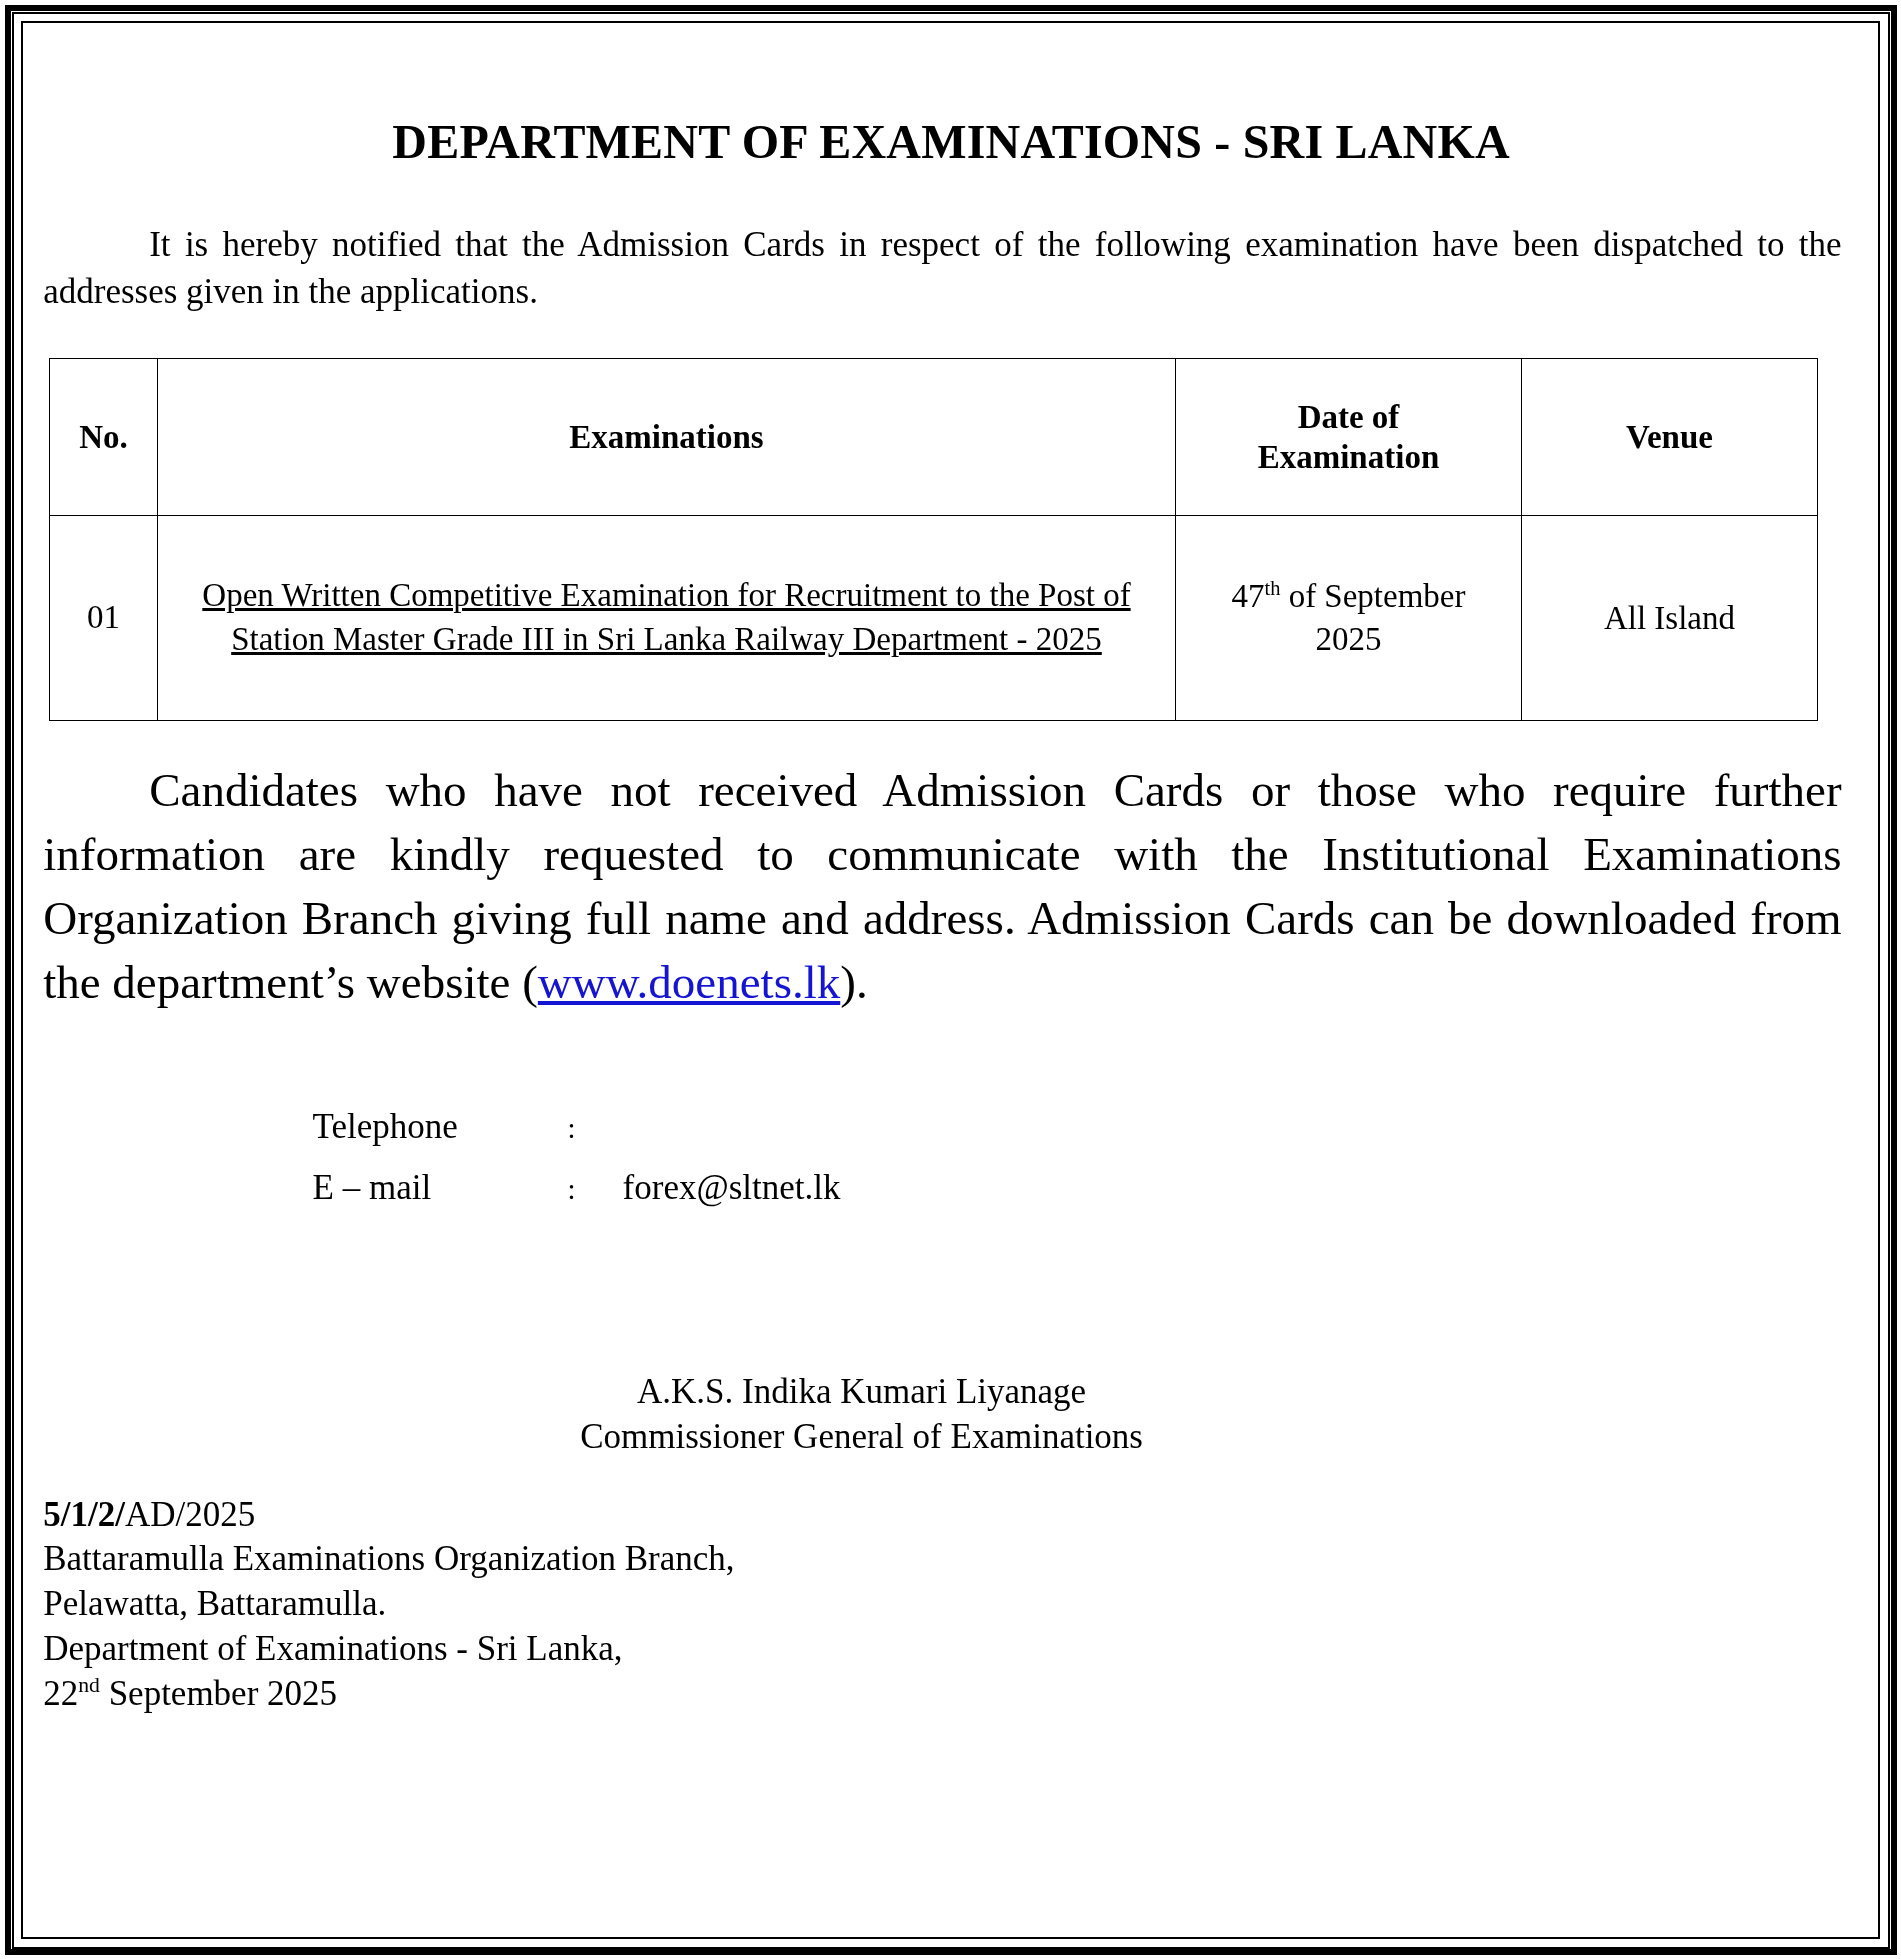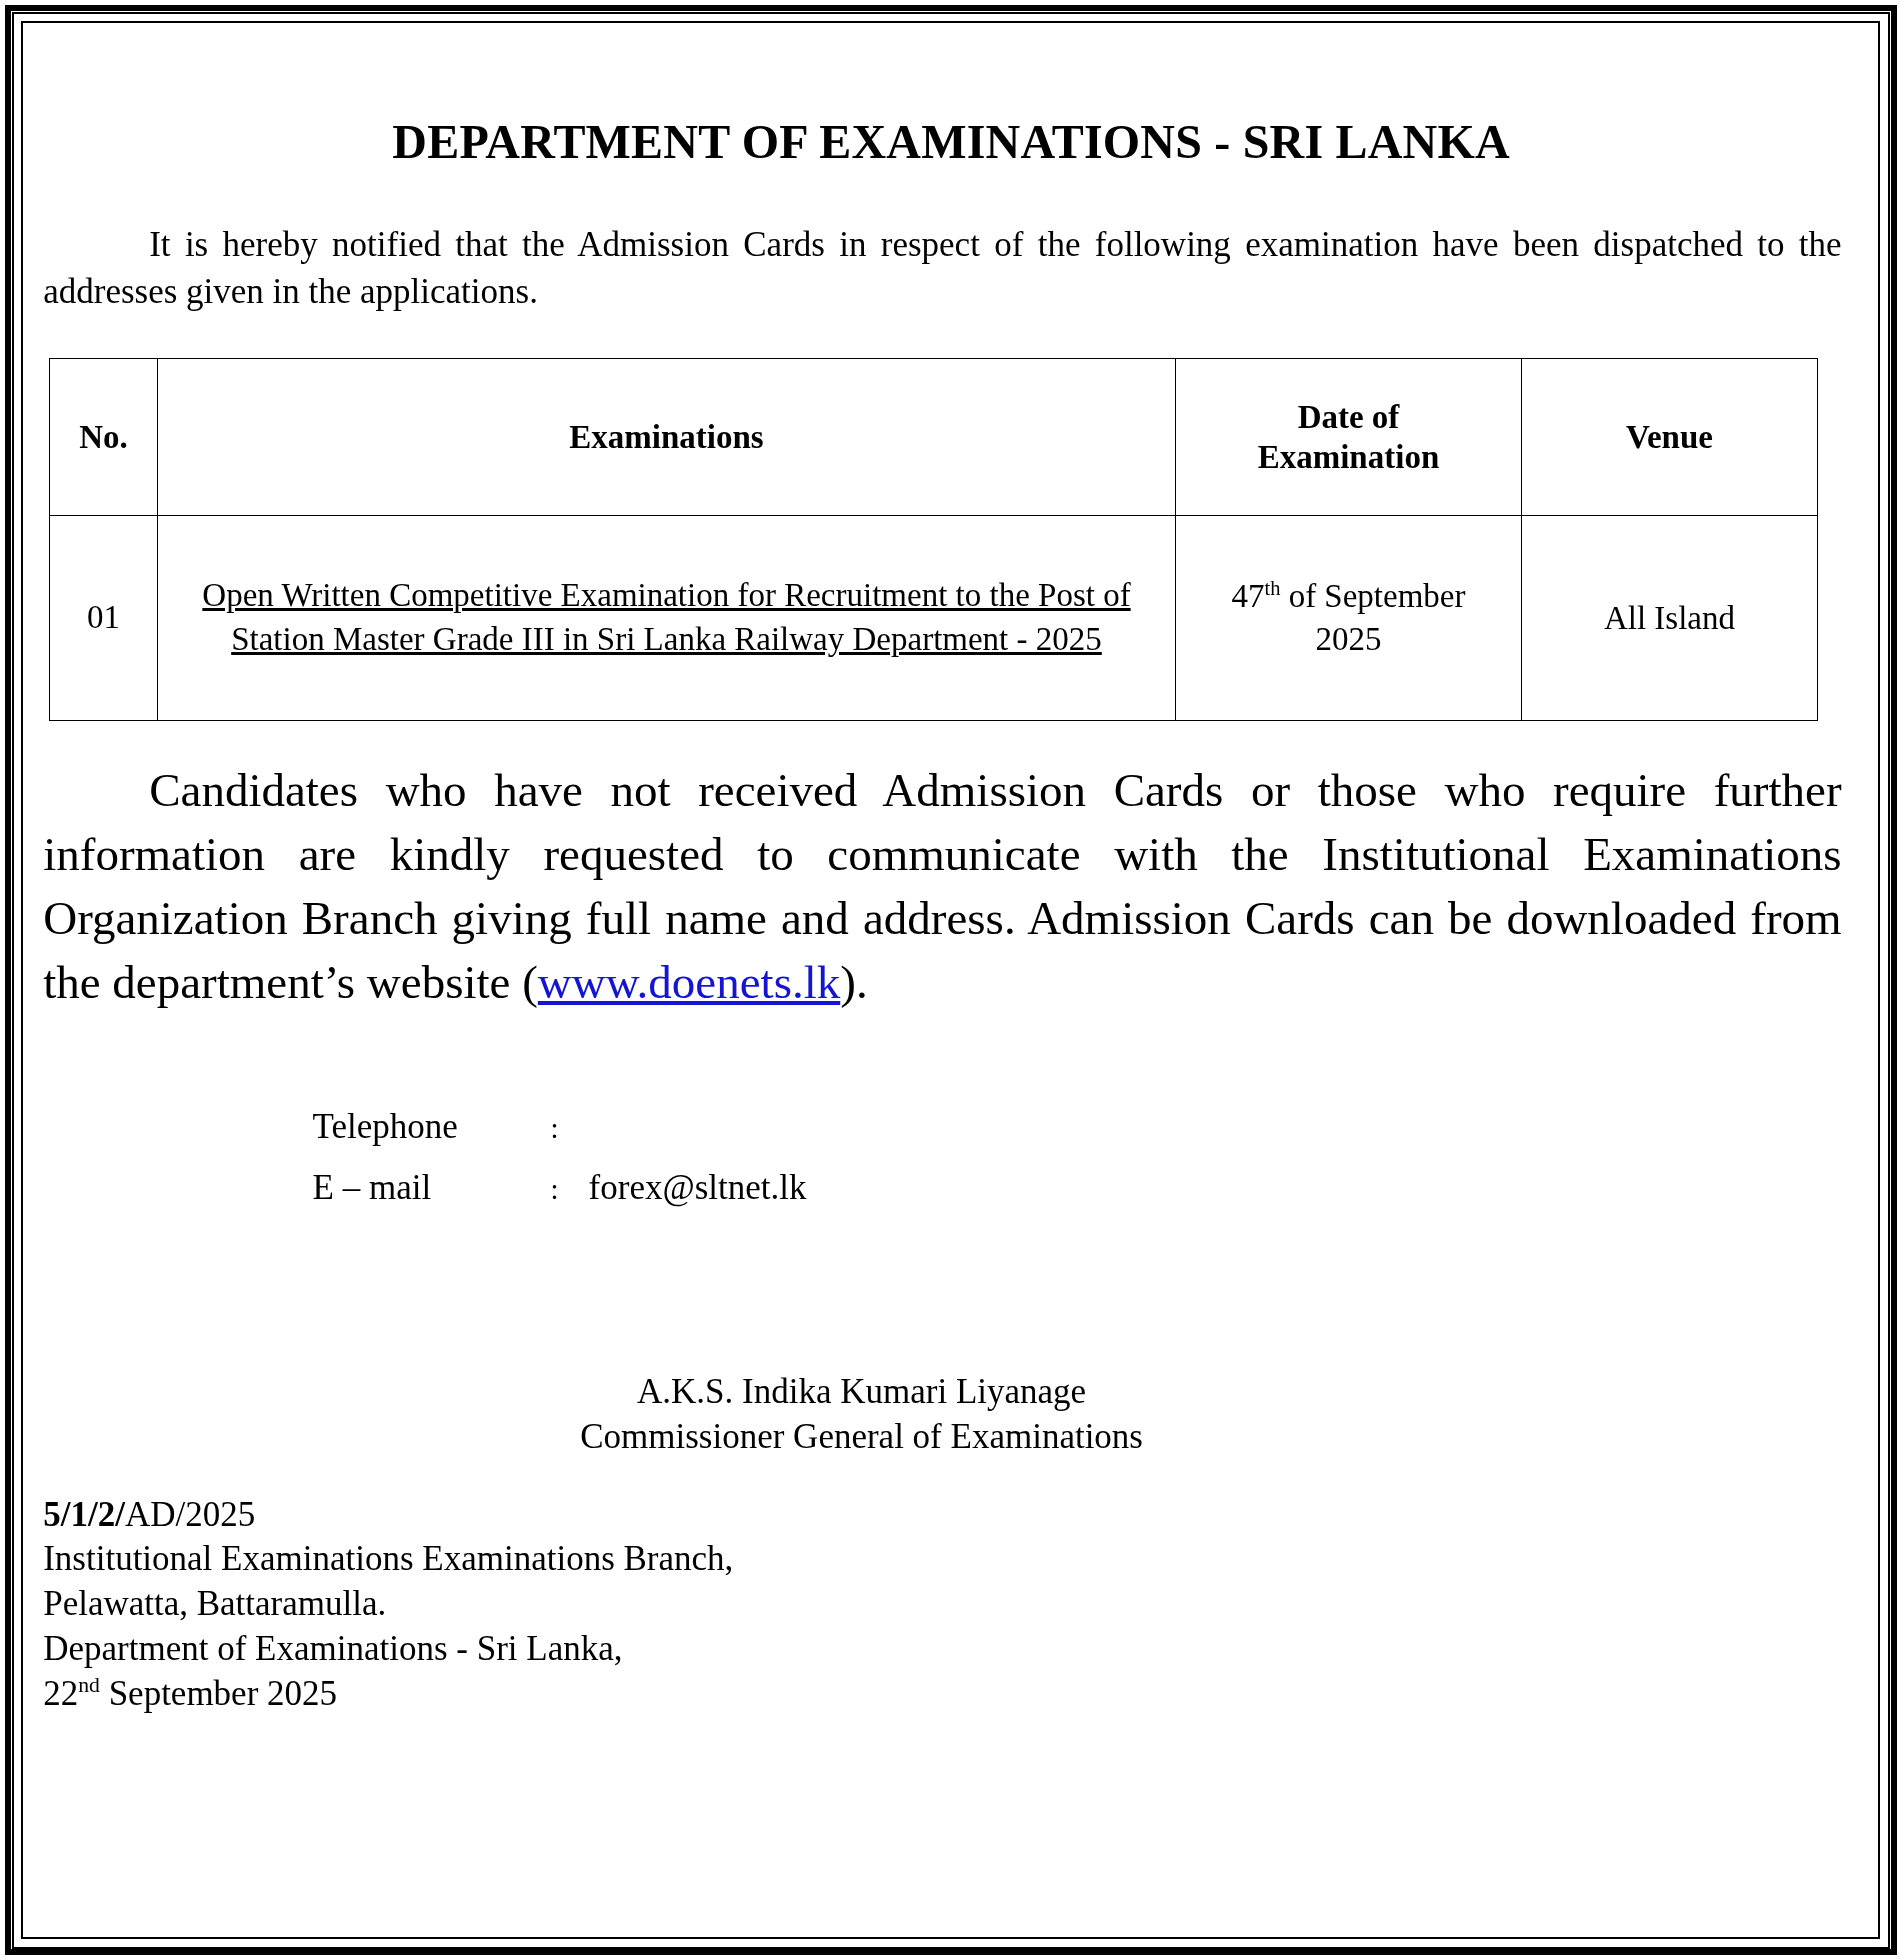--- a/index.html
+++ b/index.html
@@ -153,20 +153,21 @@
   
   .contact-block {
     margin-top: 92px;
     margin-left: 279px;
     font-size: 35px;
   }
   .contact-row {
     display: flex;
     align-items: baseline;
     margin-bottom: 21px;
+    gap: 17px;
   }
   .contact-label { width: 238px; }
   .contact-colon { width: 38px; font-size: 29px; }
   .contact-value { white-space: nowrap; }
 
   
   .signature-block {
     margin-top: 161px;
     text-align: center;
     font-size: 35px;
@@ -247,21 +248,21 @@
 
     <div class="signature-block">
       <div>A.K.S. Indika Kumari Liyanage</div>
       <div>Commissioner General of Examinations</div>
     </div>
 
     <div class="footer-block">
       <div class="footer-line">
         <span class="ref-bold">5/1/2/</span><span>AD/2025</span>
       </div>
-      <div class="footer-line">Institutional Examinations Examinations Branch,</div>
+      <div class="footer-line">Battaramulla Examinations Organization Branch,</div>
       <div class="footer-line">Pelawatta,  Battaramulla.</div>
       <div class="footer-line">Department of Examinations - Sri Lanka,</div>
       <div class="footer-line">
         <span>22</span><sup>nd</sup><span> September 2025</span>
       </div>
     </div>
 
   </div>
 </div>
 

